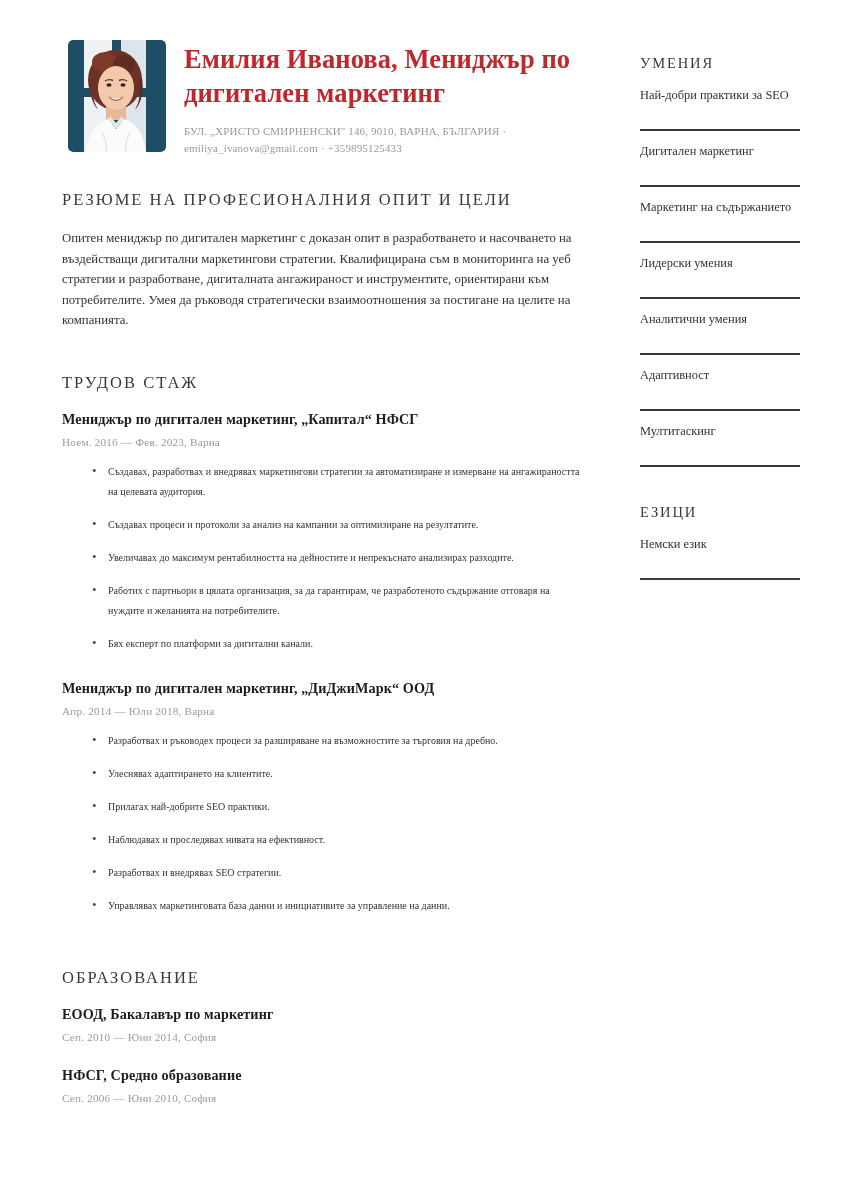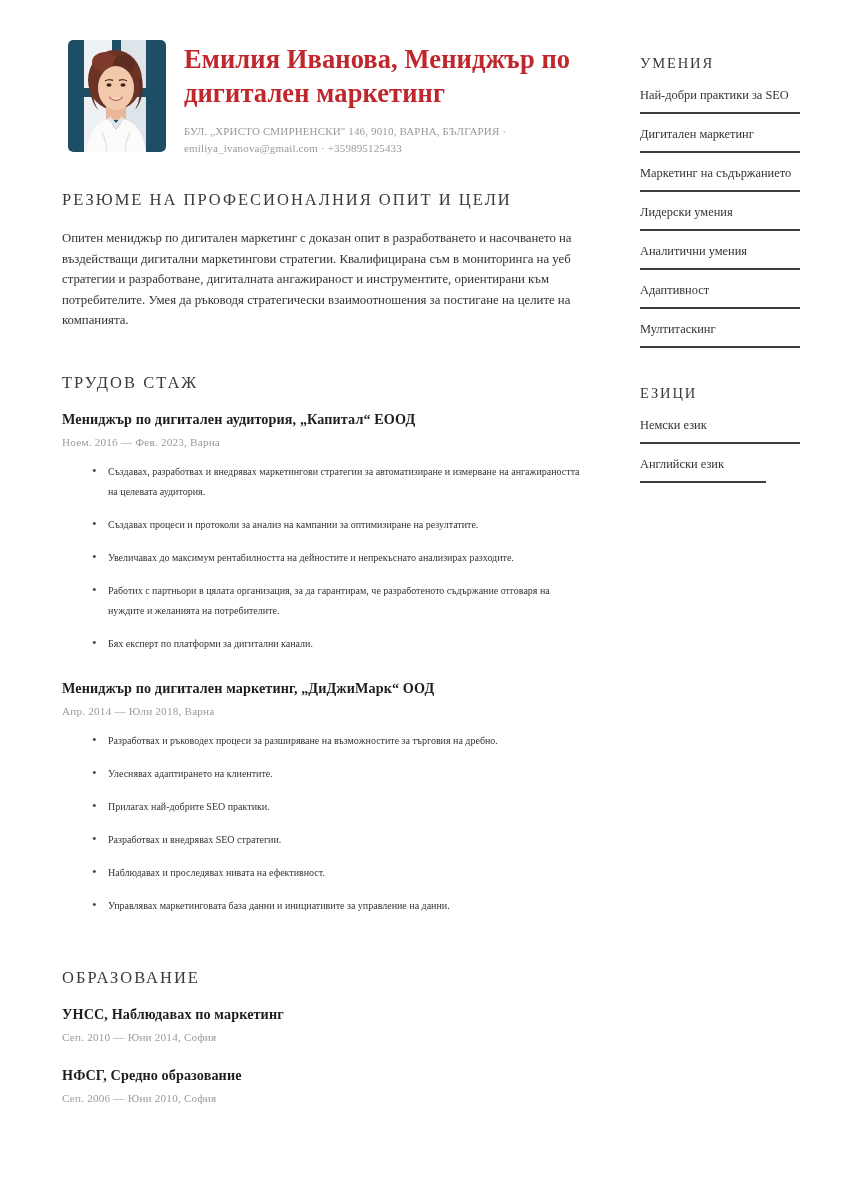--- a/index.html
+++ b/index.html
@@ -145,21 +145,21 @@
     color: #3a3a3a;
     font-weight: normal;
     margin: 0 0 14px 0;
     text-transform: uppercase;
   }
   .side-item { margin-bottom: 0; }
   .side-item-label {
     font-size: 12.4px;
     line-height: 19px;
     color: #333333;
-    padding-bottom: 7px;
+    padding-bottom: 24px;
   }
   .side-rule {
     height: 2px;
     background: #3c3c3c;
     width: 160px;
     margin-bottom: 11px;
   }
   .side-rule.partial { width: 126px; }
   .side-block-gap { height: 26px; }
 </style>
@@ -228,50 +228,50 @@
 
     <div class="section">
       <h2 class="section-title">РЕЗЮМЕ НА ПРОФЕСИОНАЛНИЯ ОПИТ И ЦЕЛИ</h2>
       <p class="summary">Опитен мениджър по дигитален маркетинг с доказан опит в разработването и насочването на въздействащи дигитални маркетингови стратегии. Квалифицирана съм в мониторинга на уеб стратегии и разработване, дигиталната ангажираност и инструментите, ориентирани към потребителите. Умея да ръководя стратегически взаимоотношения за постигане на целите на компанията.</p>
     </div>
 
     <div class="section" style="margin-top:42px;">
       <h2 class="section-title">ТРУДОВ СТАЖ</h2>
 
       <div class="job">
-        <h3 class="job-title">Мениджър по дигитален аудитория, „Капитал“ ЕООД</h3>
+        <h3 class="job-title">Мениджър по дигитален маркетинг, „Капитал“ НФСГ</h3>
         <div class="job-meta">Ноем. 2016 — Фев. 2023, Варна</div>
         <ul class="bullets">
           <li>Създавах, разработвах и внедрявах маркетингови стратегии за автоматизиране и измерване на ангажираността на целевата аудитория.</li>
           <li>Създавах процеси и протоколи за анализ на кампании за оптимизиране на резултатите.</li>
           <li>Увеличавах до максимум рентабилността на дейностите и непрекъснато анализирах разходите.</li>
           <li>Работих с партньори в цялата организация, за да гарантирам, че разработеното съдържание отговаря на нуждите и желанията на потребителите.</li>
           <li>Бях експерт по платформи за дигитални канали.</li>
         </ul>
       </div>
 
       <div class="job" style="margin-top:26px;">
         <h3 class="job-title">Мениджър по дигитален маркетинг, „ДиДжиМарк“ ООД</h3>
         <div class="job-meta">Апр. 2014 — Юли 2018, Варна</div>
         <ul class="bullets">
           <li>Разработвах и ръководех процеси за разширяване на възможностите за търговия на дребно.</li>
           <li>Улеснявах адаптирането на клиентите.</li>
           <li>Прилагах най-добрите SEO практики.</li>
+          <li>Наблюдавах и проследявах нивата на ефективност.</li>
           <li>Разработвах и внедрявах SEO стратегии.</li>
-          <li>Наблюдавах и проследявах нивата на ефективност.</li>
           <li>Управлявах маркетинговата база данни и инициативите за управление на данни.</li>
         </ul>
       </div>
     </div>
 
     <div class="section" style="margin-top:52px;">
       <h2 class="section-title">ОБРАЗОВАНИЕ</h2>
 
       <div class="job">
-        <h3 class="job-title">УНСС, Наблюдавах по маркетинг</h3>
+        <h3 class="job-title">ЕООД, Бакалавър по маркетинг</h3>
         <div class="job-meta">Сеп. 2010 — Юни 2014, София</div>
       </div>
 
       <div class="job" style="margin-top:24px;">
         <h3 class="job-title">НФСГ, Средно образование</h3>
         <div class="job-meta">Сеп. 2006 — Юни 2010, София</div>
       </div>
     </div>
 
   </div>
@@ -310,20 +310,16 @@
     </div>
 
     <div class="side-block-gap"></div>
 
     <h2 class="side-title">ЕЗИЦИ</h2>
 
     <div class="side-item">
       <div class="side-item-label">Немски език</div>
       <div class="side-rule"></div>
     </div>
-    <div class="side-item">
-      <div class="side-item-label">Английски език</div>
-      <div class="side-rule partial"></div>
-    </div>
 
   </div>
 
 </div>
 
 </body></html>

